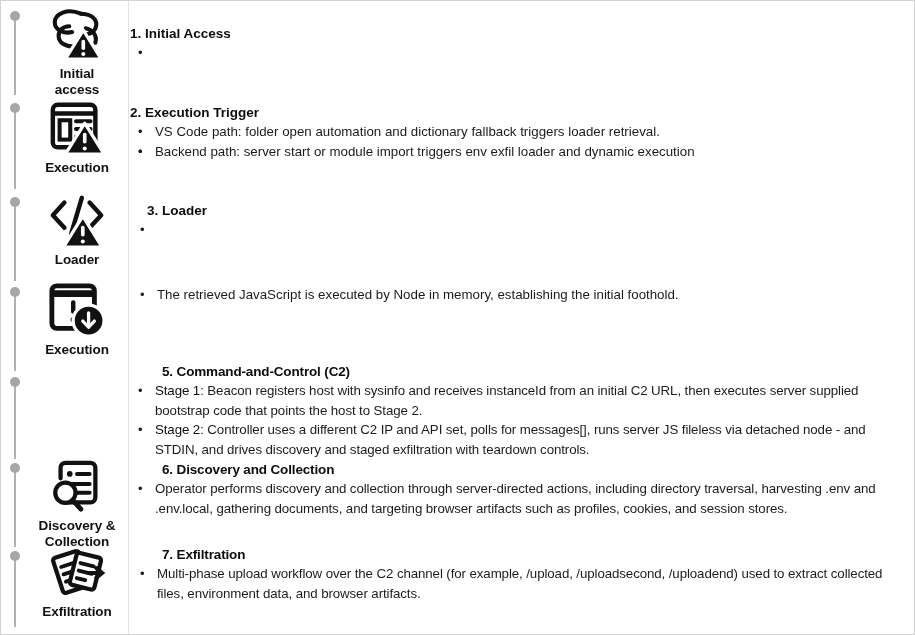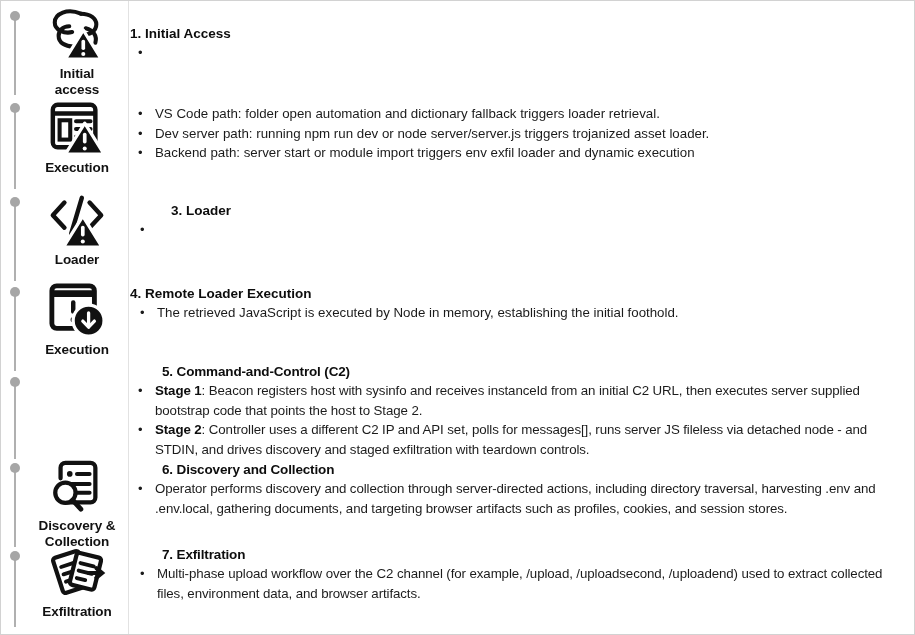--- a/index.html
+++ b/index.html
@@ -78,39 +78,39 @@
     width: 786px;
   }
   .sec-title {
     font-size: 13.5px;
     font-weight: bold;
     color: #0d0d0d;
     line-height: 17px;
     margin: 0 0 1px 0;
     padding-left: 0;
   }
-  .sec-title.indent { padding-left: 6px; margin-left: 35px; }
+  .sec-title.indent { padding-left: 17px; }
   .bullets { margin: 0; padding: 0; list-style: none; }
   .bullets li {
     position: relative;
     padding-left: 25px;
     font-size: 13.3px;
     line-height: 19.5px;
     color: #1b1b1b;
     margin-bottom: 0px;
   }
   .bullets li .dot {
     position: absolute;
     left: 8px;
     top: 0px;
     font-size: 13px;
     line-height: 19.5px;
     color: #1b1b1b;
   }
-  .bullets li b { font-weight: bold; color: #0d0d0d; }
+  .bullets li b { font-weight: normal; color: #0d0d0d; }
   
   .alt .sec-title { font-weight: bold; letter-spacing: -0.15px; margin-left: 32px; }
   .alt .bullets li { letter-spacing: -0.1px; color: #1c1c1c; }
 </style>
 </head>
 <body>
 
 <div id="page">
 
   <div id="timeline-col">
@@ -234,36 +234,36 @@
   <div id="content-col">
 
     <div class="section" style="top:24px;">
       <div class="sec-title">1. Initial Access</div>
       <ul class="bullets">
         <li><span class="dot">•</span></li>
       </ul>
     </div>
 
     <div class="section" style="top:103px;">
+      <div class="sec-title">2. Execution Trigger</div>
       <ul class="bullets">
         <li><span class="dot">•</span><span>VS Code path: folder open automation and dictionary fallback triggers loader retrieval.</span></li>
-        <li><span class="dot">•</span><span>Dev server path: running npm run dev or node server/server.js triggers trojanized asset loader.</span></li>
+        <li><span class="dot">•</span></li>
         <li><span class="dot">•</span><span>Backend path: server start or module import triggers env exfil loader and dynamic execution</span></li>
       </ul>
     </div>
 
     <div class="section" style="top:201px;width:660px;">
       <div class="sec-title indent">3. Loader</div>
       <ul class="bullets">
         <li style="padding-left:27px;"><span class="dot" style="left:10px;">•</span></li>
       </ul>
     </div>
 
     <div class="section" style="top:284px;width:580px;">
-      <div class="sec-title">4. Remote Loader Execution</div>
       <ul class="bullets">
         <li style="padding-left:27px;"><span class="dot" style="left:10px;">•</span><span>The retrieved JavaScript is executed by Node in memory, establishing the initial foothold.</span></li>
       </ul>
     </div>
 
     <div class="section alt" style="top:362px;width:780px;">
       <div class="sec-title">5. Command-and-Control (C2)</div>
       <ul class="bullets">
         <li><span class="dot">•</span><b>Stage 1</b><span>: Beacon registers host with sysinfo and receives instanceId from an initial C2 URL, then executes server supplied bootstrap code that points the host to Stage 2.</span></li>
         <li><span class="dot">•</span><b>Stage 2</b><span>: Controller uses a different C2 IP and API set, polls for messages[], runs server JS fileless via detached node - and STDIN, and drives discovery and staged exfiltration with teardown controls.</span></li>

